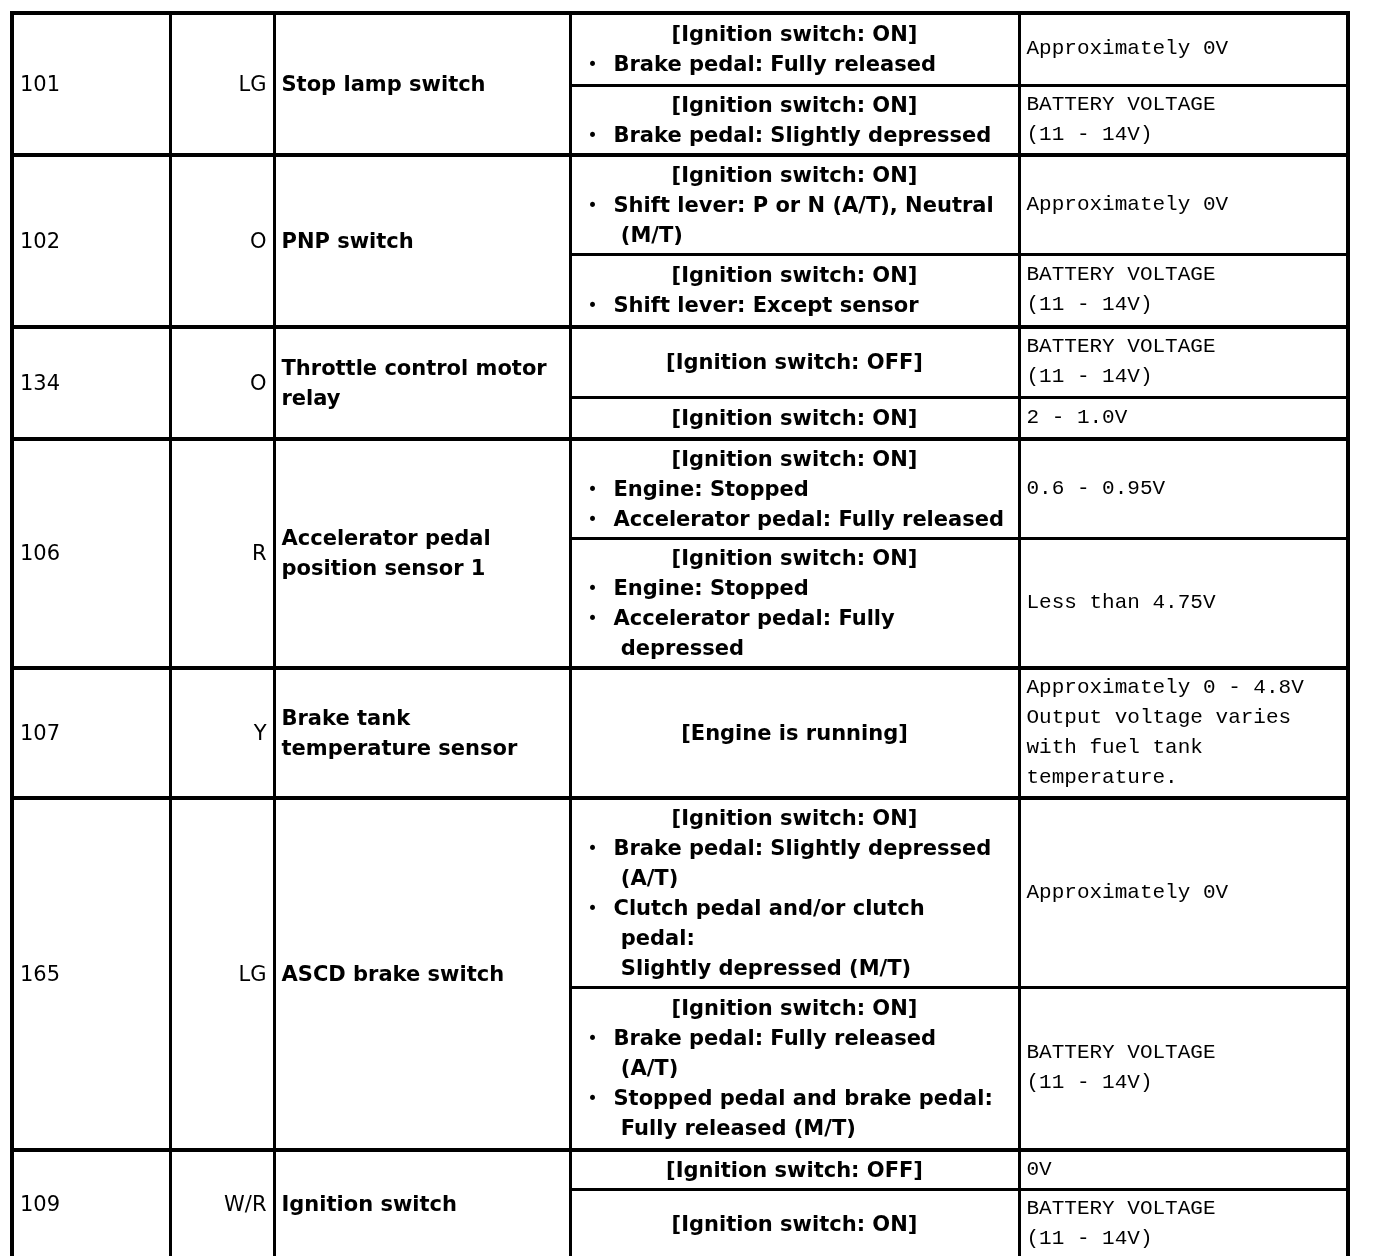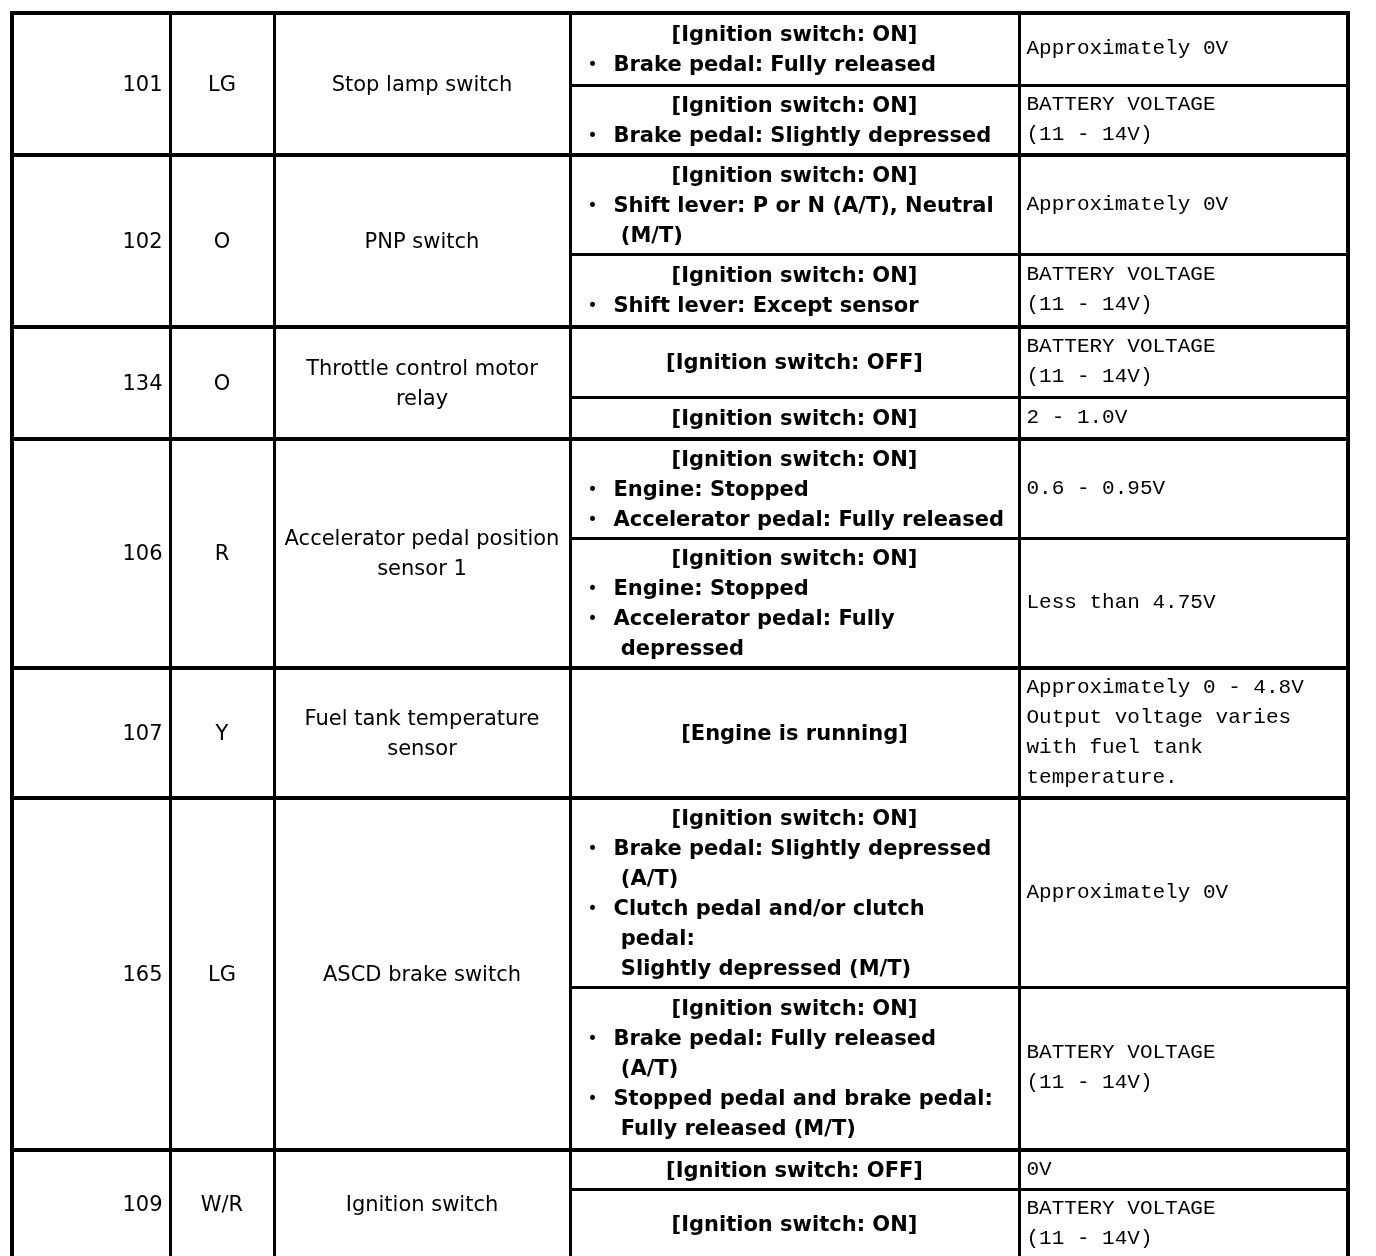--- a/index.html
+++ b/index.html
@@ -24,23 +24,23 @@
     font-size: 21px;
     line-height: 30px;
   }
   table.spec td {
     border: 3px solid #000000;
     vertical-align: middle;
     padding: 3px 6px;
     overflow: hidden;
   }
   tr.group-start td { border-top: 4px solid #000000; }
-  .c-term { text-align: right; }
-  .c-color { text-align: center; }
-  .c-item { text-align: center; }
+  .c-term { text-align: left; }
+  .c-color { text-align: right; }
+  .c-item { text-align: left; font-weight: bold; }
   td.top { vertical-align: top; padding-top: 8px; }
   .chead { font-weight: bold; white-space: pre-wrap; text-align: center; }
   .bullet { display: flex; align-items: flex-start; }
   .marker {
     flex: 0 0 36px;
     padding-left: 10px;
     box-sizing: border-box;
     font-size: 17px;
   }
   .btext { flex: 1 1 auto; white-space: pre-wrap; font-weight: bold; }
@@ -185,21 +185,21 @@
             </div>
       </td>
       <td class="c-val">
         <div class="vtext">Less than 4.75V</div>
       </td>
     </tr>
 
     <tr class="h130 group-start">
       <td class="c-term top">107</td>
       <td class="c-color top">Y</td>
-      <td class="c-item top">Fuel tank temperature sensor</td>
+      <td class="c-item top">Brake tank temperature sensor</td>
       <td class="c-cond">
         <div class="chead">[Engine is running]</div>
       </td>
       <td class="c-val">
         <div class="vtext">Approximately 0 - 4.8V
 Output voltage varies
 with fuel tank
 temperature.</div>
       </td>
     </tr>

